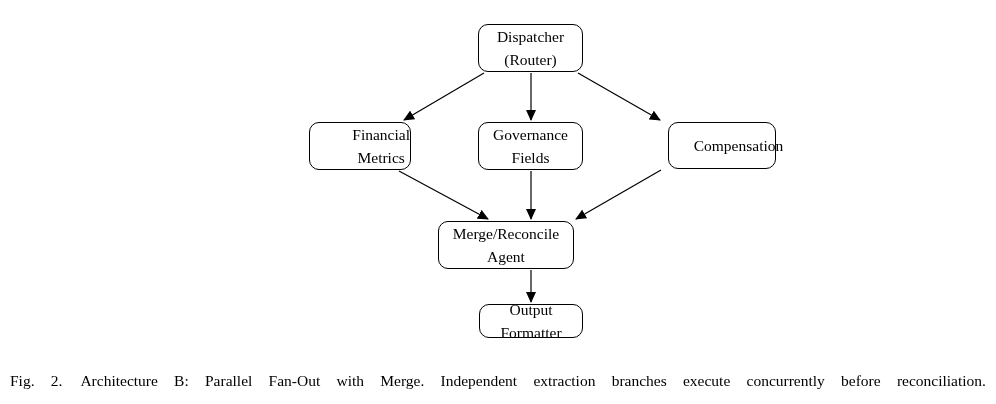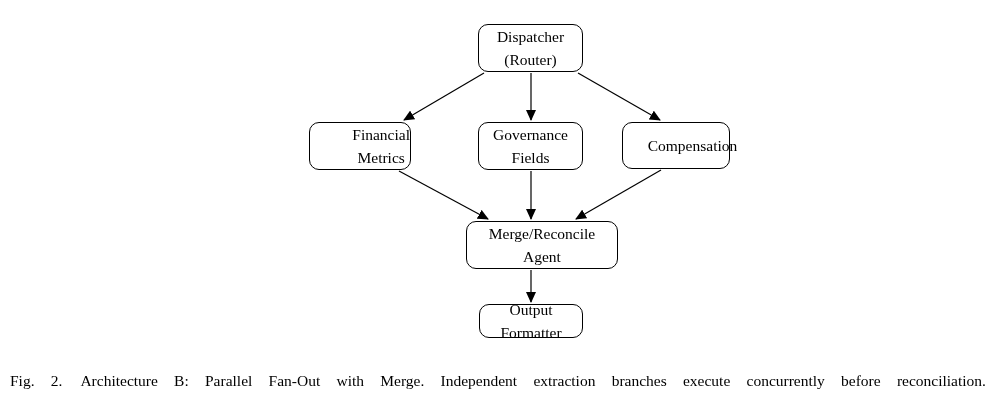--- a/index.html
+++ b/index.html
@@ -36,22 +36,22 @@
     text-align: center;
     font-size: 15.5px;
     line-height: 23px;
   }
   .node-label {
     white-space: pre-line;
   }
   .node-dispatcher   { left: 478px; top: 24px;  width: 105px; height: 48px; }
   .node-financial    { left: 309px; top: 122px; width: 102px; height: 48px; justify-content: flex-end; }
   .node-governance   { left: 478px; top: 122px; width: 105px; height: 48px; }
-  .node-compensation { left: 622px; top: 122px; width: 108px; height: 47px; padding-left: 33px; }
-  .node-merge        { left: 466px; top: 221px; width: 152px; height: 48px; }
+  .node-compensation { left: 668px; top: 122px; width: 108px; height: 47px; padding-left: 33px; }
+  .node-merge        { left: 438px; top: 221px; width: 136px; height: 48px; }
   .node-output       { left: 479px; top: 304px; width: 104px; height: 34px; }
   .caption {
     position: absolute;
     left: 10px;
     top: 371px;
     width: 976px;
     font-size: 15.5px;
     line-height: 19px;
     text-align: justify;
     text-align-last: justify;

